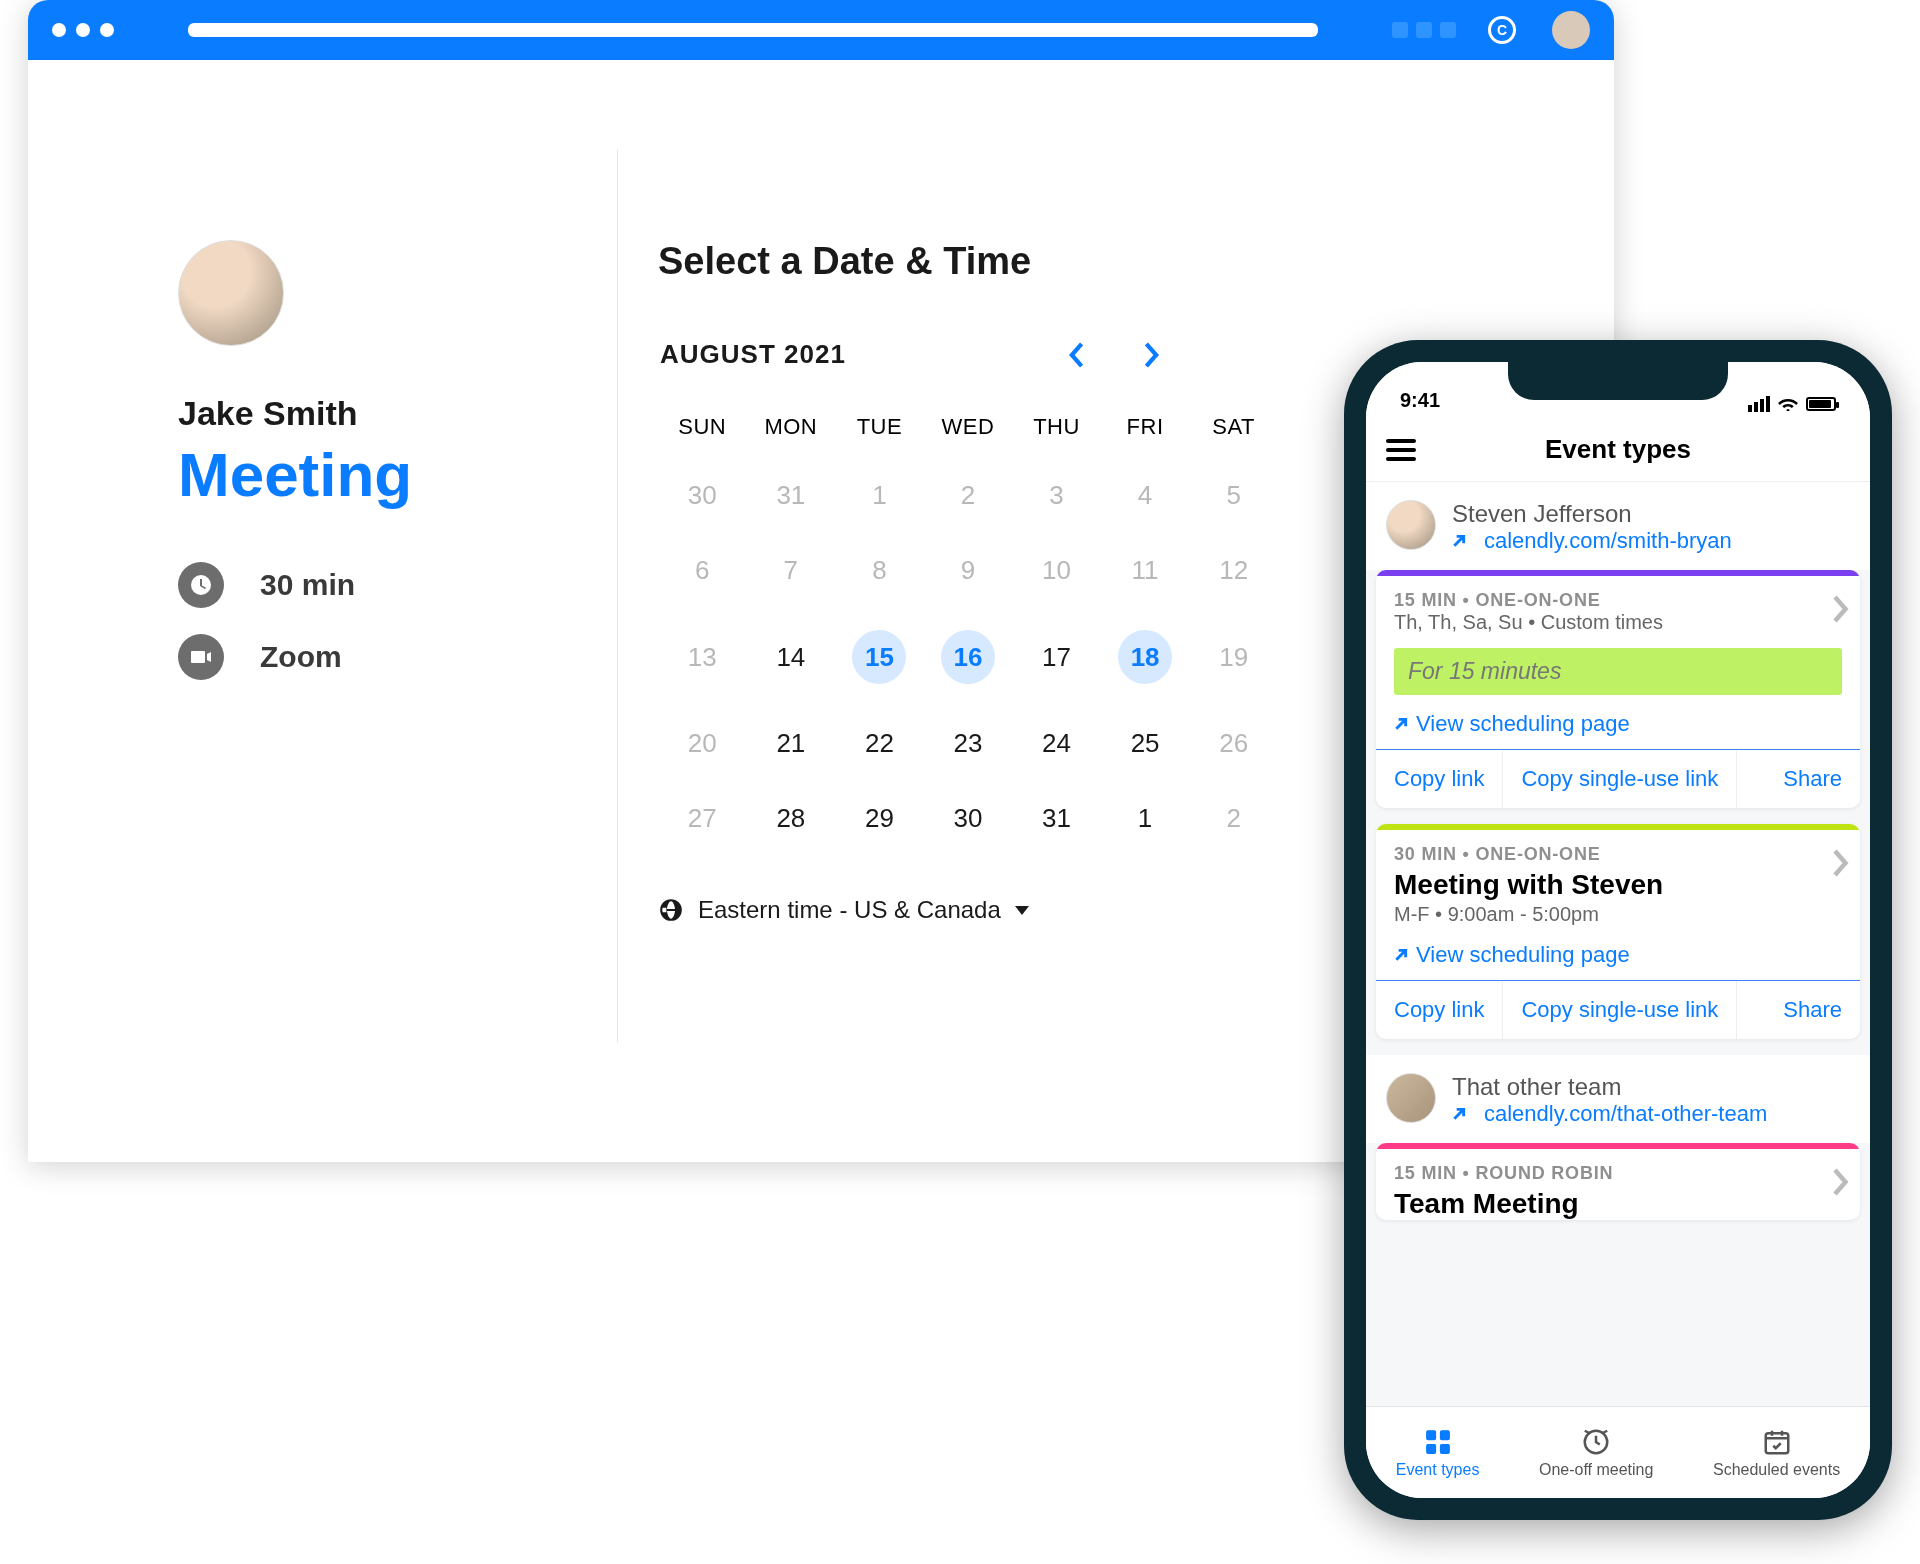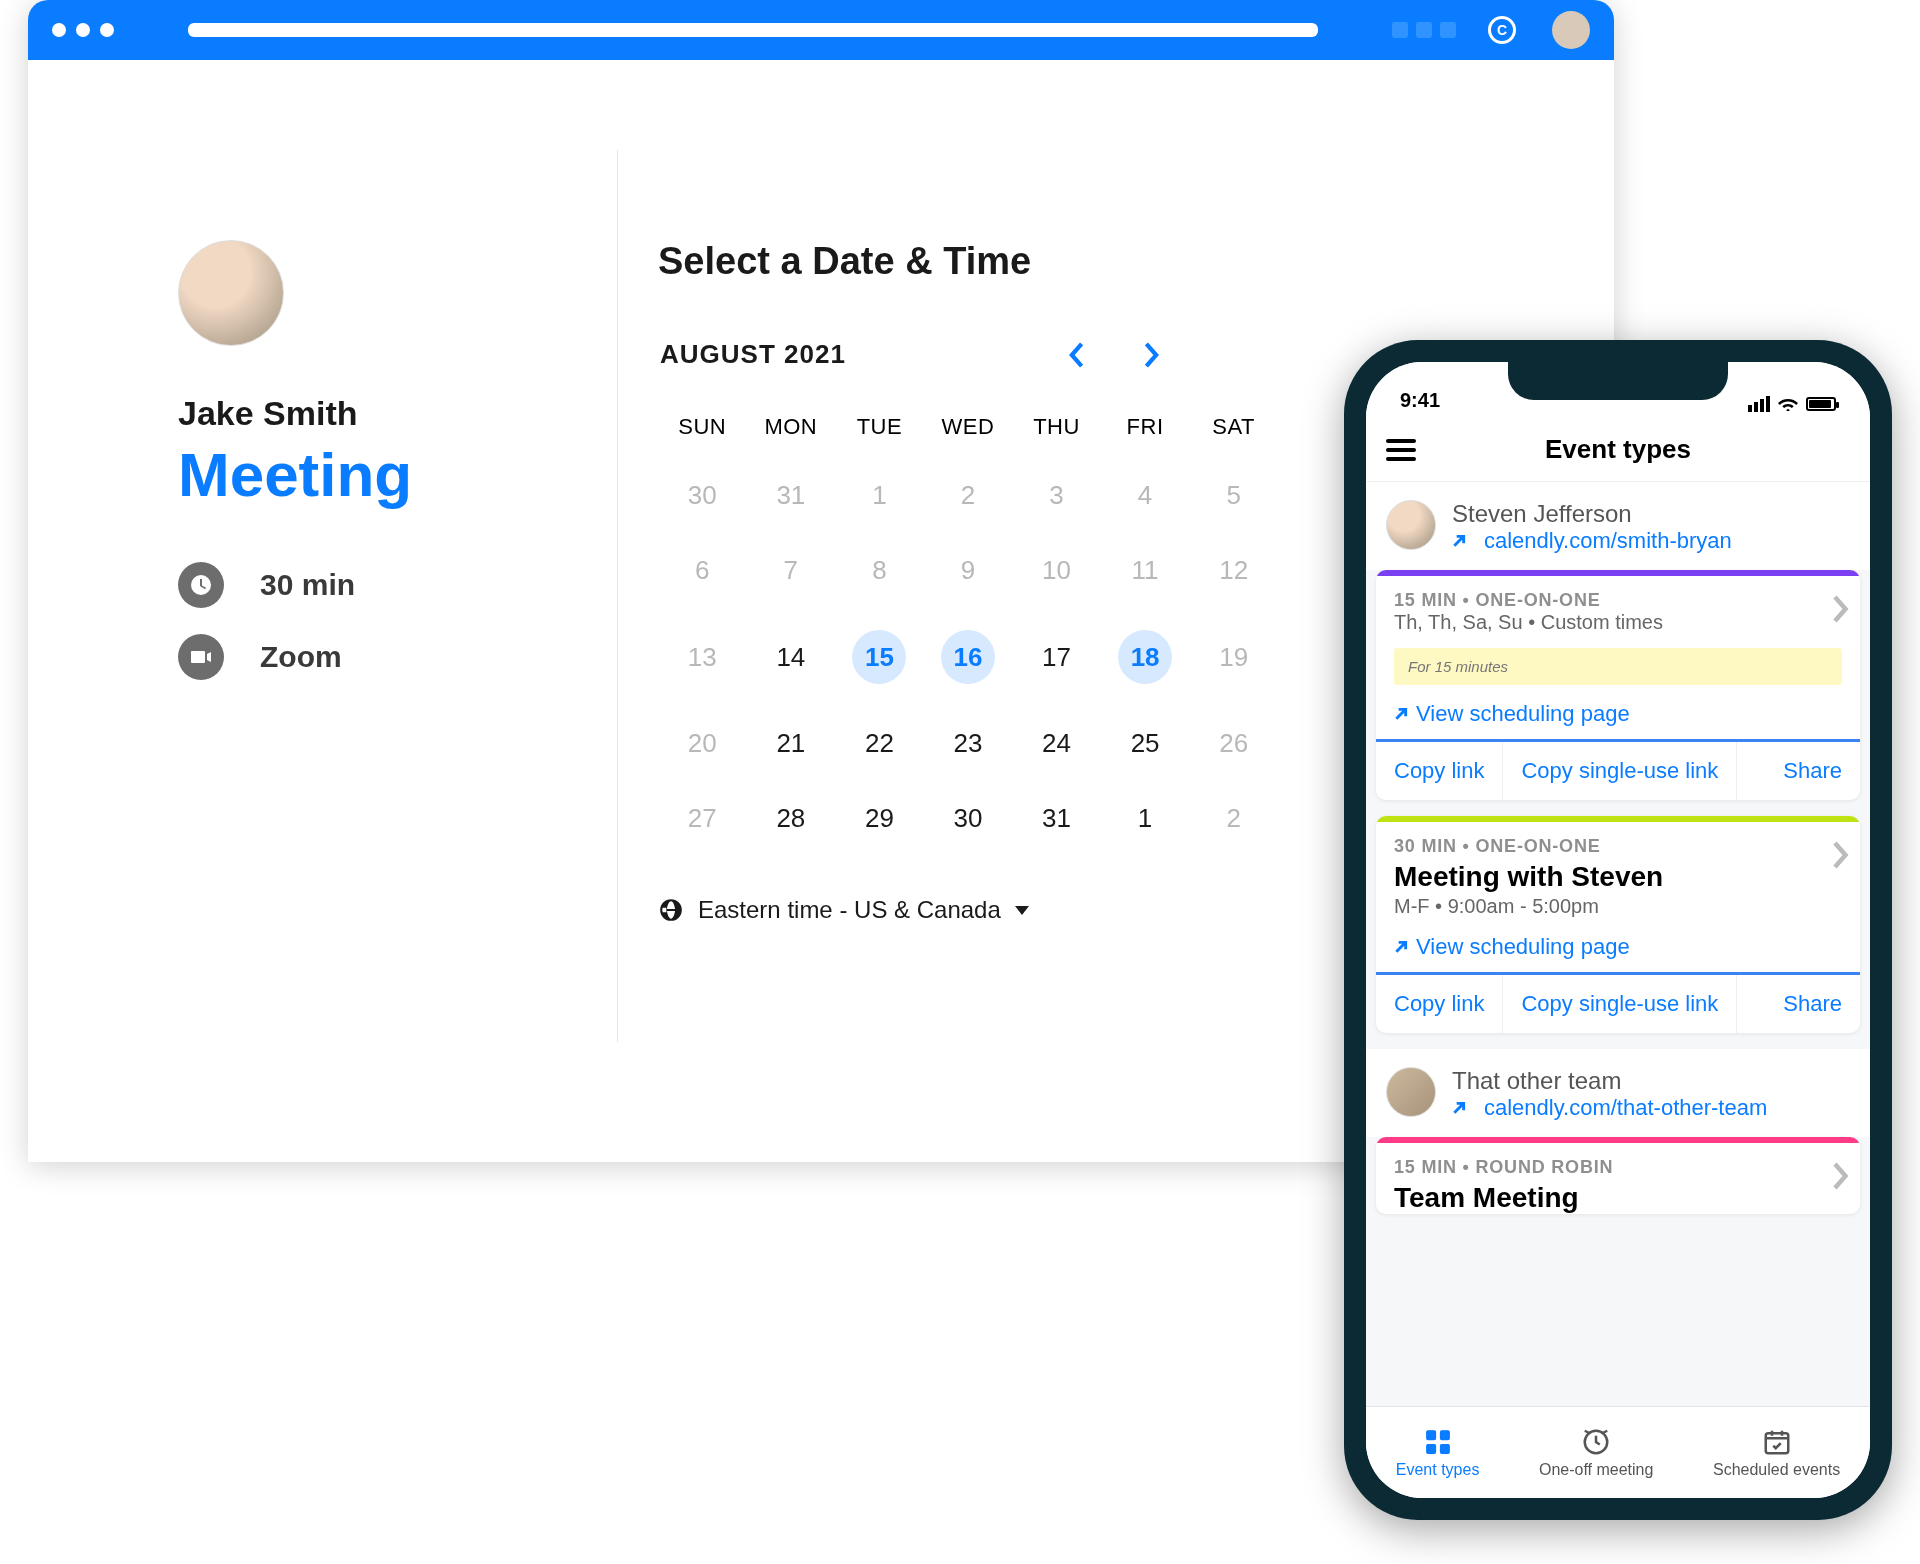--- a/index.html
+++ b/index.html
@@ -243,29 +243,29 @@
     .card-body { padding: 14px 18px 12px; position:relative; }
     .card .meta { font-size:18px; color:#8f8f8f; font-weight:600; letter-spacing:.8px; }
     .card .title { font-size:28px; font-weight:700; color:#000; margin:4px 0 2px; }
     .card .sub { font-size:20px; color:#666; }
     .card .chev {
       position:absolute; right:10px; top:18px;
     }
     .card .chev svg { width:18px; height:30px; fill:none; stroke:#bbb; stroke-width:3;}
 
     .desc-box {
-      margin-top:14px; background:#fef9c3; padding: 10px 14px;
-      font-size:15px; font-style:italic; color:#777; border-radius:3px;
+      margin-top:14px; background:#bef264; padding: 10px 14px;
+      font-size:23px; font-style:italic; color:#777; border-radius:3px;
     }
     .view-link {
       display:flex; gap:8px; align-items:center;
       margin-top:16px; color:#0a7cff; font-size:22px; cursor:pointer;
     }
     .actions {
-      display:flex; border-top:3px solid #3b82f6;
+      display:flex; border-top:1px solid #3b82f6;
     }
     .actions a {
       flex:0 0 auto; padding: 16px 18px; font-size:22px; color:#0a7cff;
       cursor:pointer; border-right:1px solid #eee;
     }
     .actions a:last-child { border-right:none; margin-left:auto; }
 
     .card.cut .card-body { padding-bottom: 0; }
     .card.cut .title { margin-bottom:0; }
 

